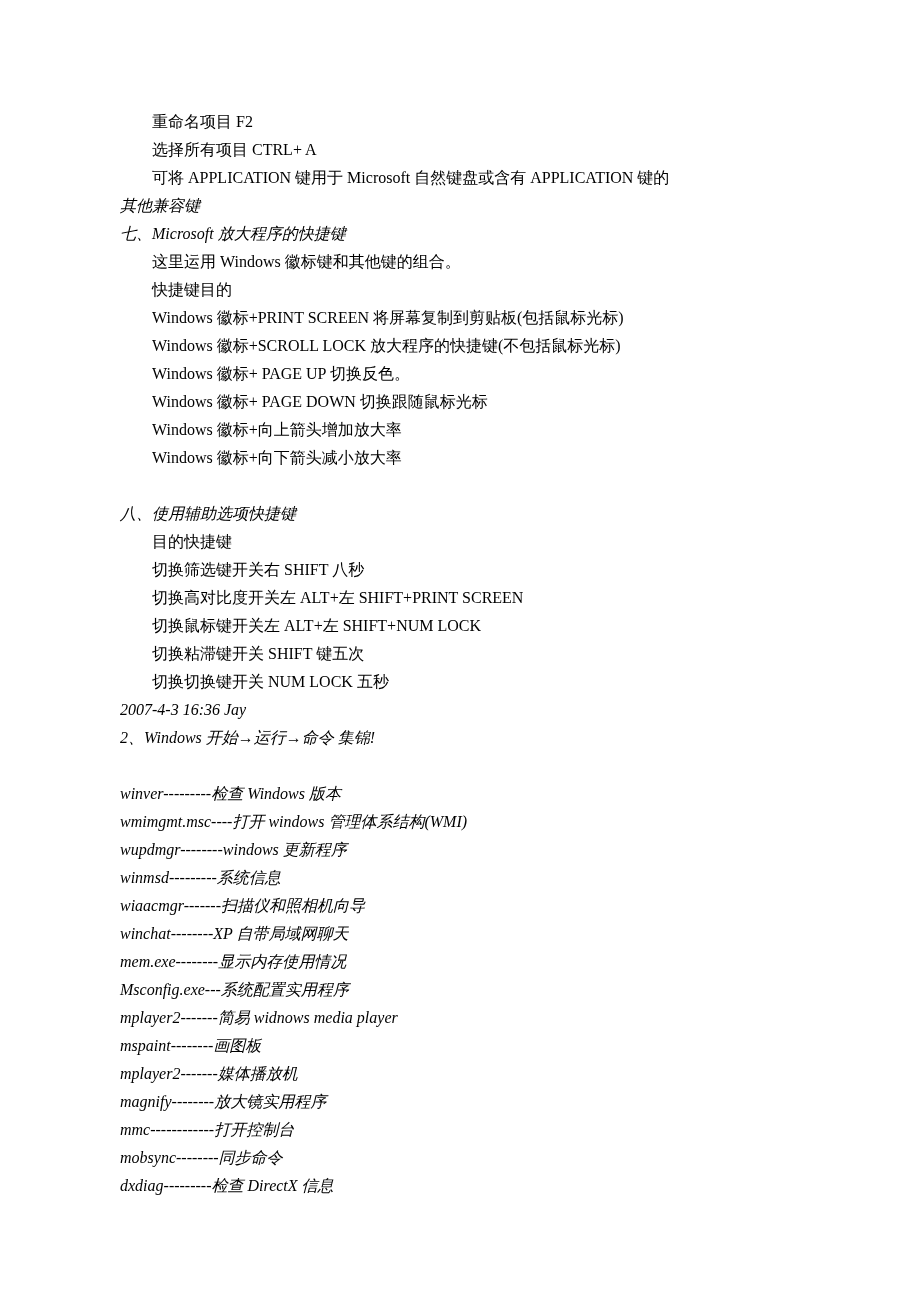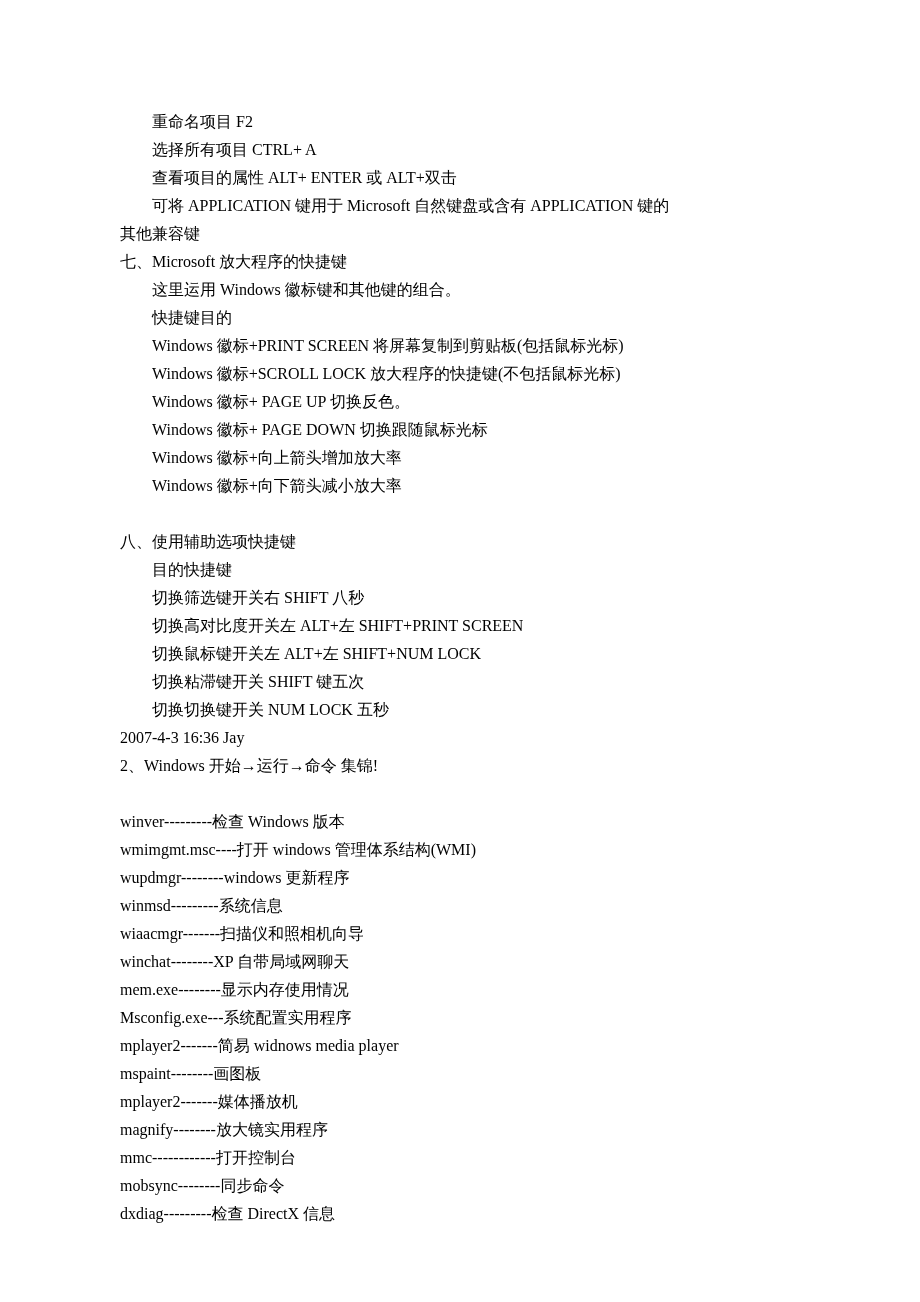--- a/index.html
+++ b/index.html
@@ -15,30 +15,29 @@
     width: 920px;
     min-height: 1302px;
     box-sizing: border-box;
     padding: 108px 120px 80px 120px;
   }
   .line {
     white-space: pre-wrap;
     margin: 0;
   }
   .indent1 { padding-left: 2em; font-family: Liberation Serif, serif; }
-  .indent0 { padding-left: 0; }
+  .indent0 { padding-left: 0; font-style: italic; }
   .blank { height: 1.75em; }
 </style>
 </head>
 <body>
 
 <div class="page" id="page-root">
     <p class="line indent1">重命名项目 F2</p>
     <p class="line indent1">选择所有项目 CTRL+ A</p>
-    <p class="line indent1">查看项目的属性 ALT+ ENTER 或 ALT+双击</p>
     <p class="line indent1">可将 APPLICATION 键用于 Microsoft 自然键盘或含有 APPLICATION 键的</p>
     <p class="line indent0">其他兼容键</p>
     <p class="line indent0">七、Microsoft 放大程序的快捷键</p>
     <p class="line indent1">这里运用 Windows 徽标键和其他键的组合。</p>
     <p class="line indent1">快捷键目的</p>
     <p class="line indent1">Windows 徽标+PRINT SCREEN 将屏幕复制到剪贴板(包括鼠标光标)</p>
     <p class="line indent1">Windows 徽标+SCROLL LOCK 放大程序的快捷键(不包括鼠标光标)</p>
     <p class="line indent1">Windows 徽标+ PAGE UP 切换反色。</p>
     <p class="line indent1">Windows 徽标+ PAGE DOWN 切换跟随鼠标光标</p>
     <p class="line indent1">Windows 徽标+向上箭头增加放大率</p>

